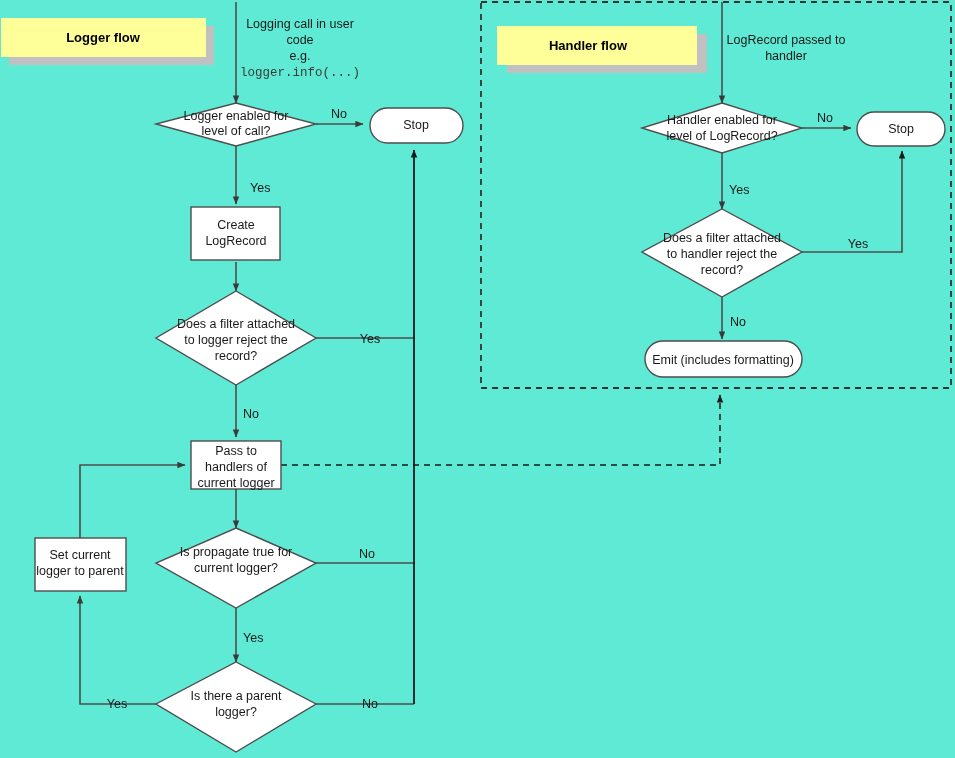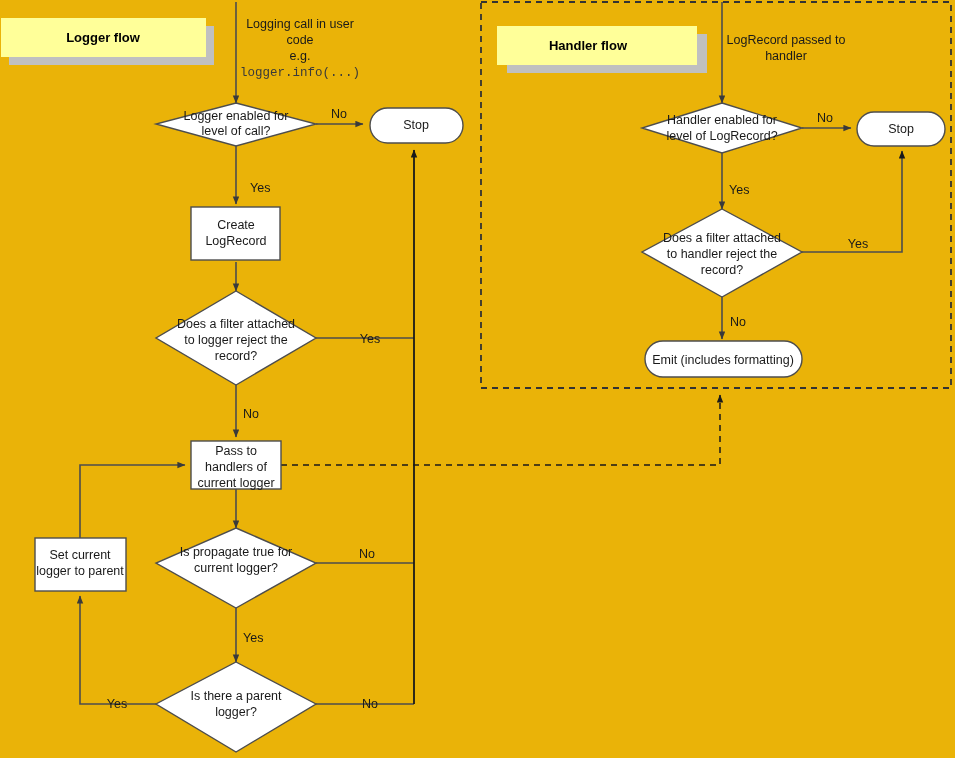--- a/index.html
+++ b/index.html
@@ -8,21 +8,21 @@
     padding: 0;
     background: #ffffff;
   }
   body {
     font-family: "Liberation Sans", sans-serif;
   }
   #canvas {
     position: relative;
     width: 955px;
     height: 758px;
-    background: #eab308;
+    background: #5eead4;
     overflow: hidden;
   }
   svg.layer {
     position: absolute;
     left: 0;
     top: 0;
     width: 955px;
     height: 758px;
   }
   text {

